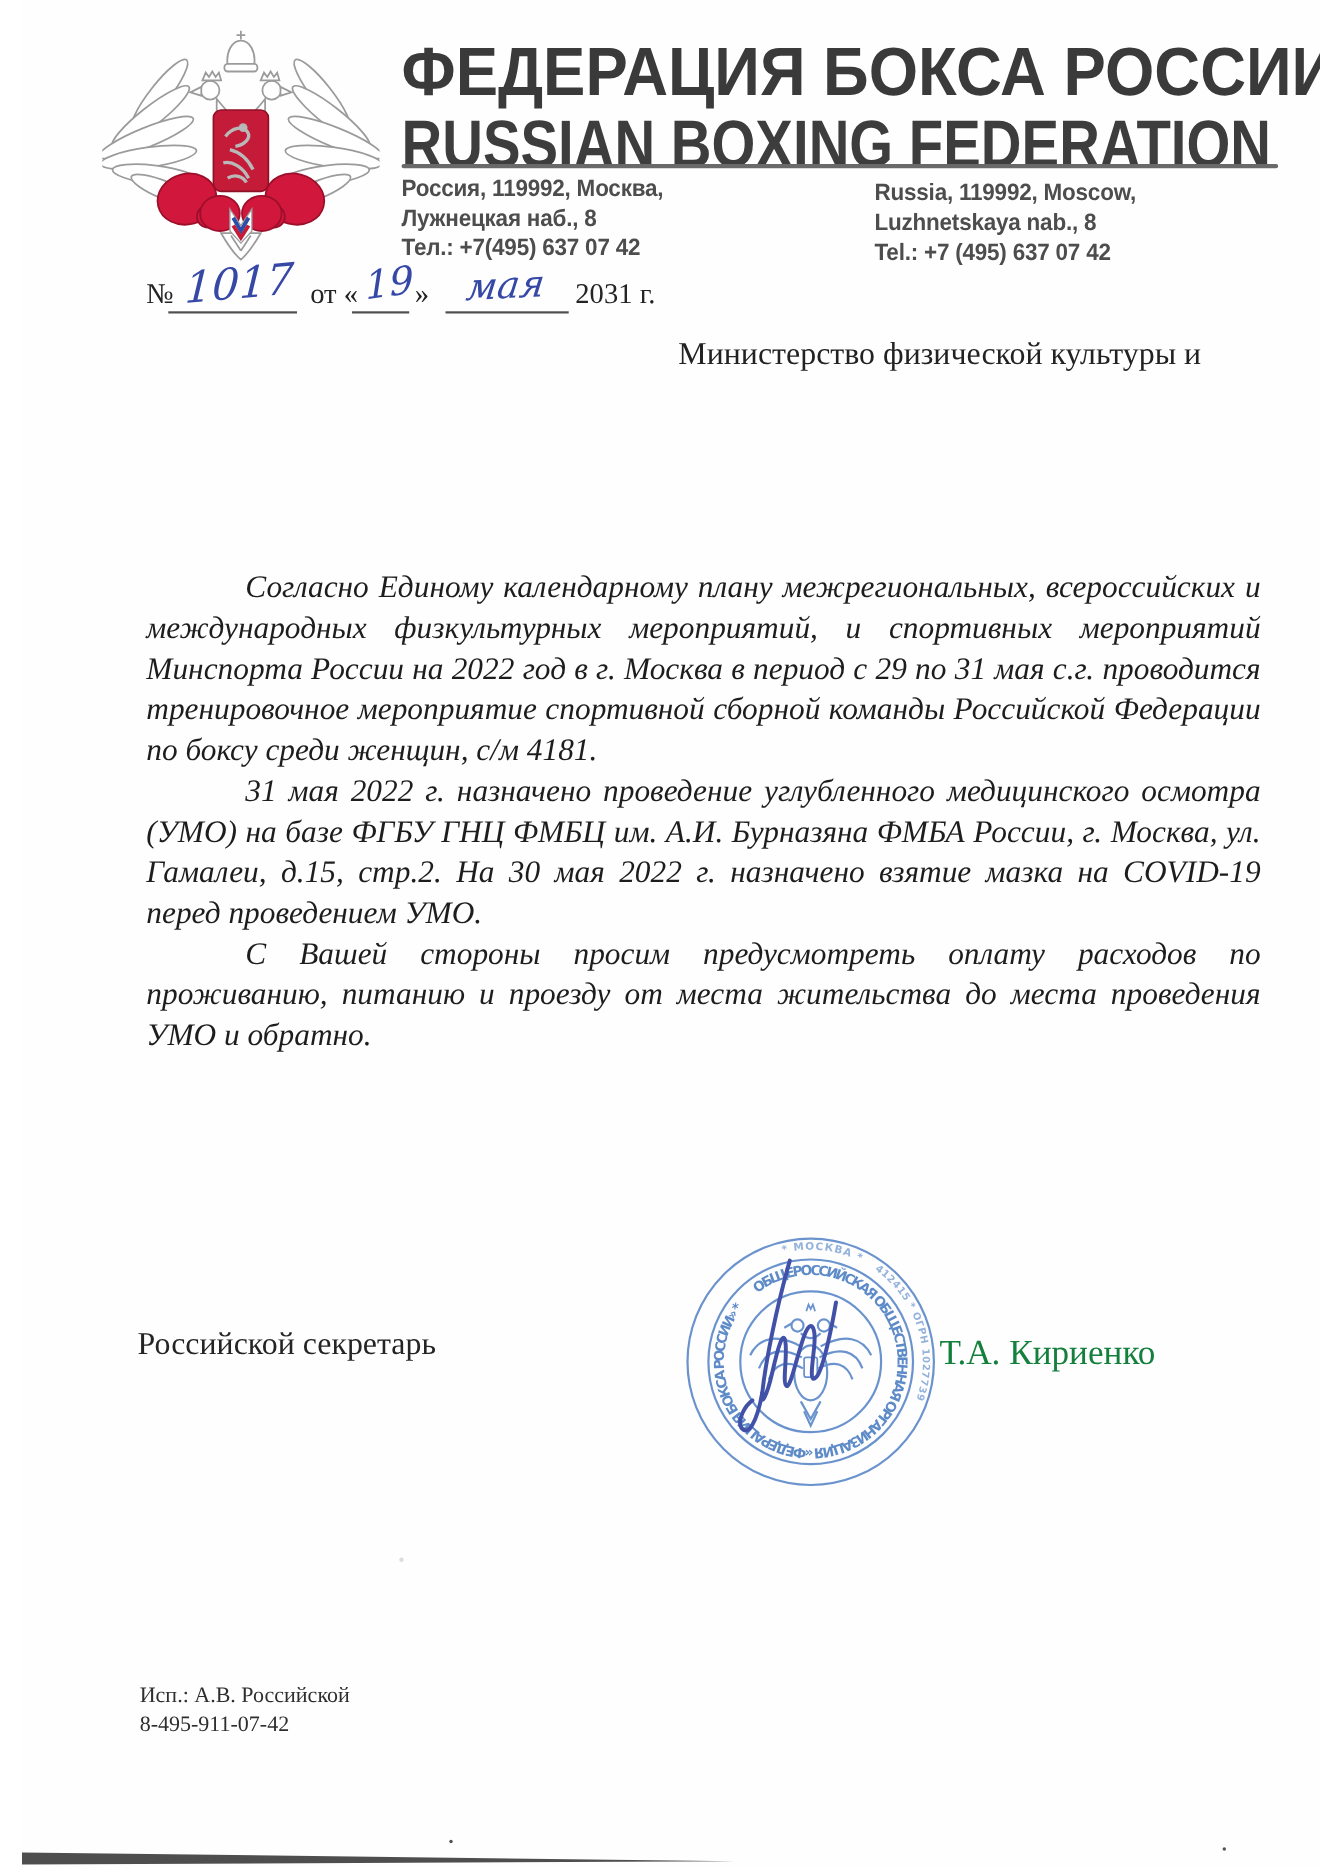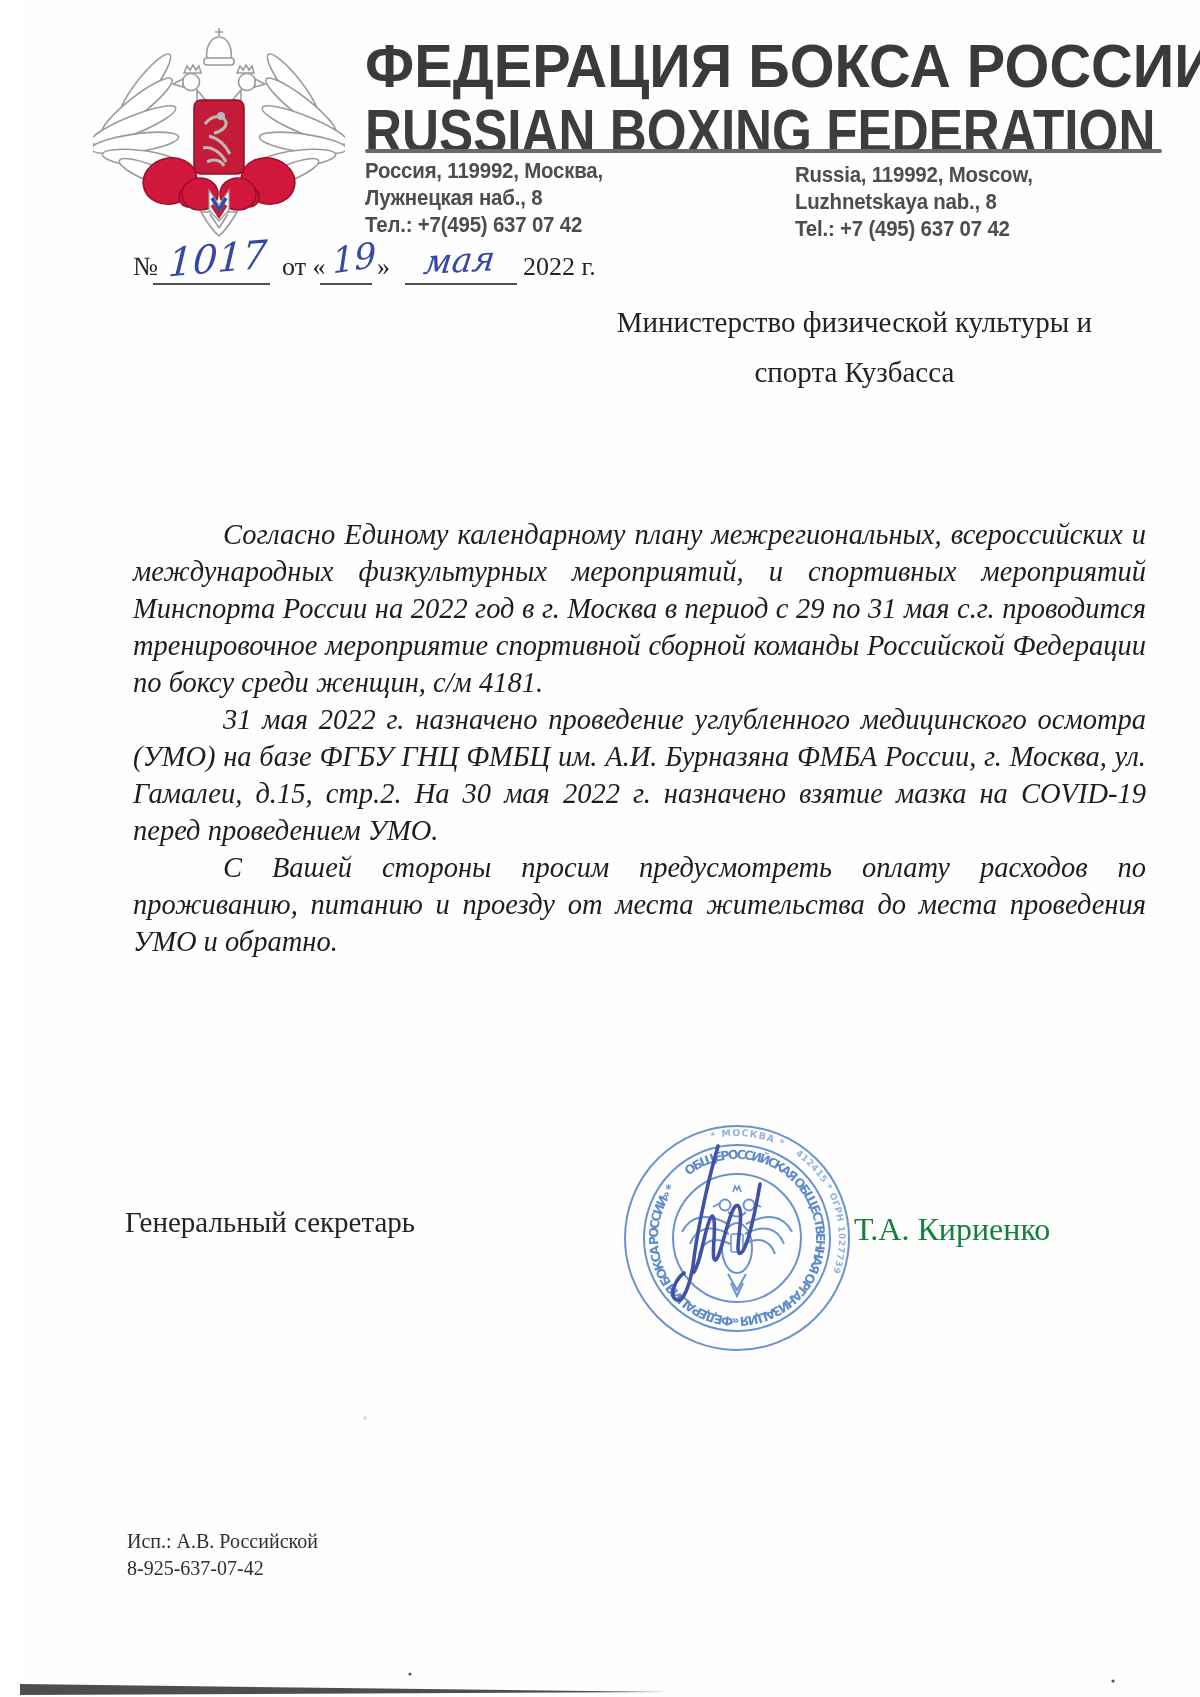--- a/index.html
+++ b/index.html
@@ -150,35 +150,34 @@
   <div class="ref">
     <span class="ref-static" style="left:113px;top:252px;">№</span>
     <span class="uline" style="left:133px;top:283px;width:117px;"></span>
     <span class="hand" style="left:148px;top:236px;font-size:39px;transform:rotate(-5deg) skewX(-8deg);">1017</span>
     <span class="ref-static" style="left:262px;top:252px;text-align:right;">от «</span>
     <span class="uline" style="left:300px;top:283px;width:52px;"></span>
     <span class="hand" style="left:312px;top:238px;font-size:35px;transform:rotate(-8deg) skewX(-6deg);">19</span>
     <span class="ref-static" style="left:357px;top:252px;">»</span>
     <span class="uline" style="left:385px;top:283px;width:112px;"></span>
     <span class="hand" style="left:404px;top:240px;font-size:34px;transform:rotate(-3deg) skewX(-10deg);">мая</span>
-    <span class="ref-static" style="left:503px;top:252px;">2022 г.</span>
+    <span class="ref-static" style="left:503px;top:252px;">2031 г.</span>
   </div>
 
   <div class="addressee">
     <div>Министерство физической культуры и</div>
-    <div>спорта Кузбасса</div>
   </div>
 
   <div class="body-text">
     <p>Согласно Единому календарному плану межрегиональных, всероссийских и международных физкультурных мероприятий, и спортивных мероприятий Минспорта России на 2022 год в г. Москва в период с 29 по 31 мая с.г. проводится тренировочное мероприятие спортивной сборной команды Российской Федерации по боксу среди женщин, с/м 4181.</p>
     <p>31 мая 2022 г. назначено проведение углубленного медицинского осмотра (УМО) на базе ФГБУ ГНЦ ФМБЦ им. А.И. Бурназяна ФМБА России, г. Москва, ул. Гамалеи, д.15, стр.2. На 30 мая 2022 г. назначено взятие мазка на COVID-19 перед проведением УМО.</p>
     <p>С Вашей стороны просим предусмотреть оплату расходов по проживанию, питанию и проезду от места жительства до места проведения УМО и обратно.</p>
   </div>
 
-  <div class="sig-title">Генеральный секретарь</div>
+  <div class="sig-title">Российской секретарь</div>
   <div class="sig-name">Т.А. Кириенко</div>
 
   <div class="stamp-wrap">
     <svg width="280" height="300" viewBox="0 0 280 300">
       <g opacity="0.9">
 
         <g fill="none" stroke="#5b88c9">
           <circle cx="137" cy="130" r="112" stroke-width="2"></circle>
           <circle cx="137" cy="130" r="93" stroke-width="2"></circle>
           <circle cx="137" cy="130" r="64" stroke-width="2"></circle>
@@ -224,21 +223,21 @@
         <g fill="none" stroke="#2e3f9f" stroke-width="3.6" stroke-linecap="round">
           <path d="M118,38 C106,80 96,130 93,158 C91,172 97,162 102,140 C107,118 112,100 114,112 C116,124 111,150 115,152 C119,154 126,118 132,104 C138,90 142,100 140,118 C138,136 136,150 142,144 C148,138 156,100 160,76"></path>
           <path d="M93,158 C88,186 80,198 74,190 C70,183 77,170 84,165"></path>
         </g>
       </g>
     </svg>
   </div>
 
   <div class="exec">
     <div>Исп.: А.В. Российской</div>
-    <div>8-925-637-07-42</div>
+    <div>8-495-911-07-42</div>
   </div>
 
   <svg class="artifact" width="1200" height="1697">
     <polygon points="0,1684 648,1692 0,1695" fill="#2f2f2f" opacity="0.85"></polygon>
     <circle cx="390" cy="1674" r="1.6" fill="#555"></circle>
     <circle cx="1093" cy="1681" r="1.6" fill="#555"></circle>
     <circle cx="345" cy="1418" r="2" fill="#dcdcdc"></circle>
   </svg>
 
 </div>

